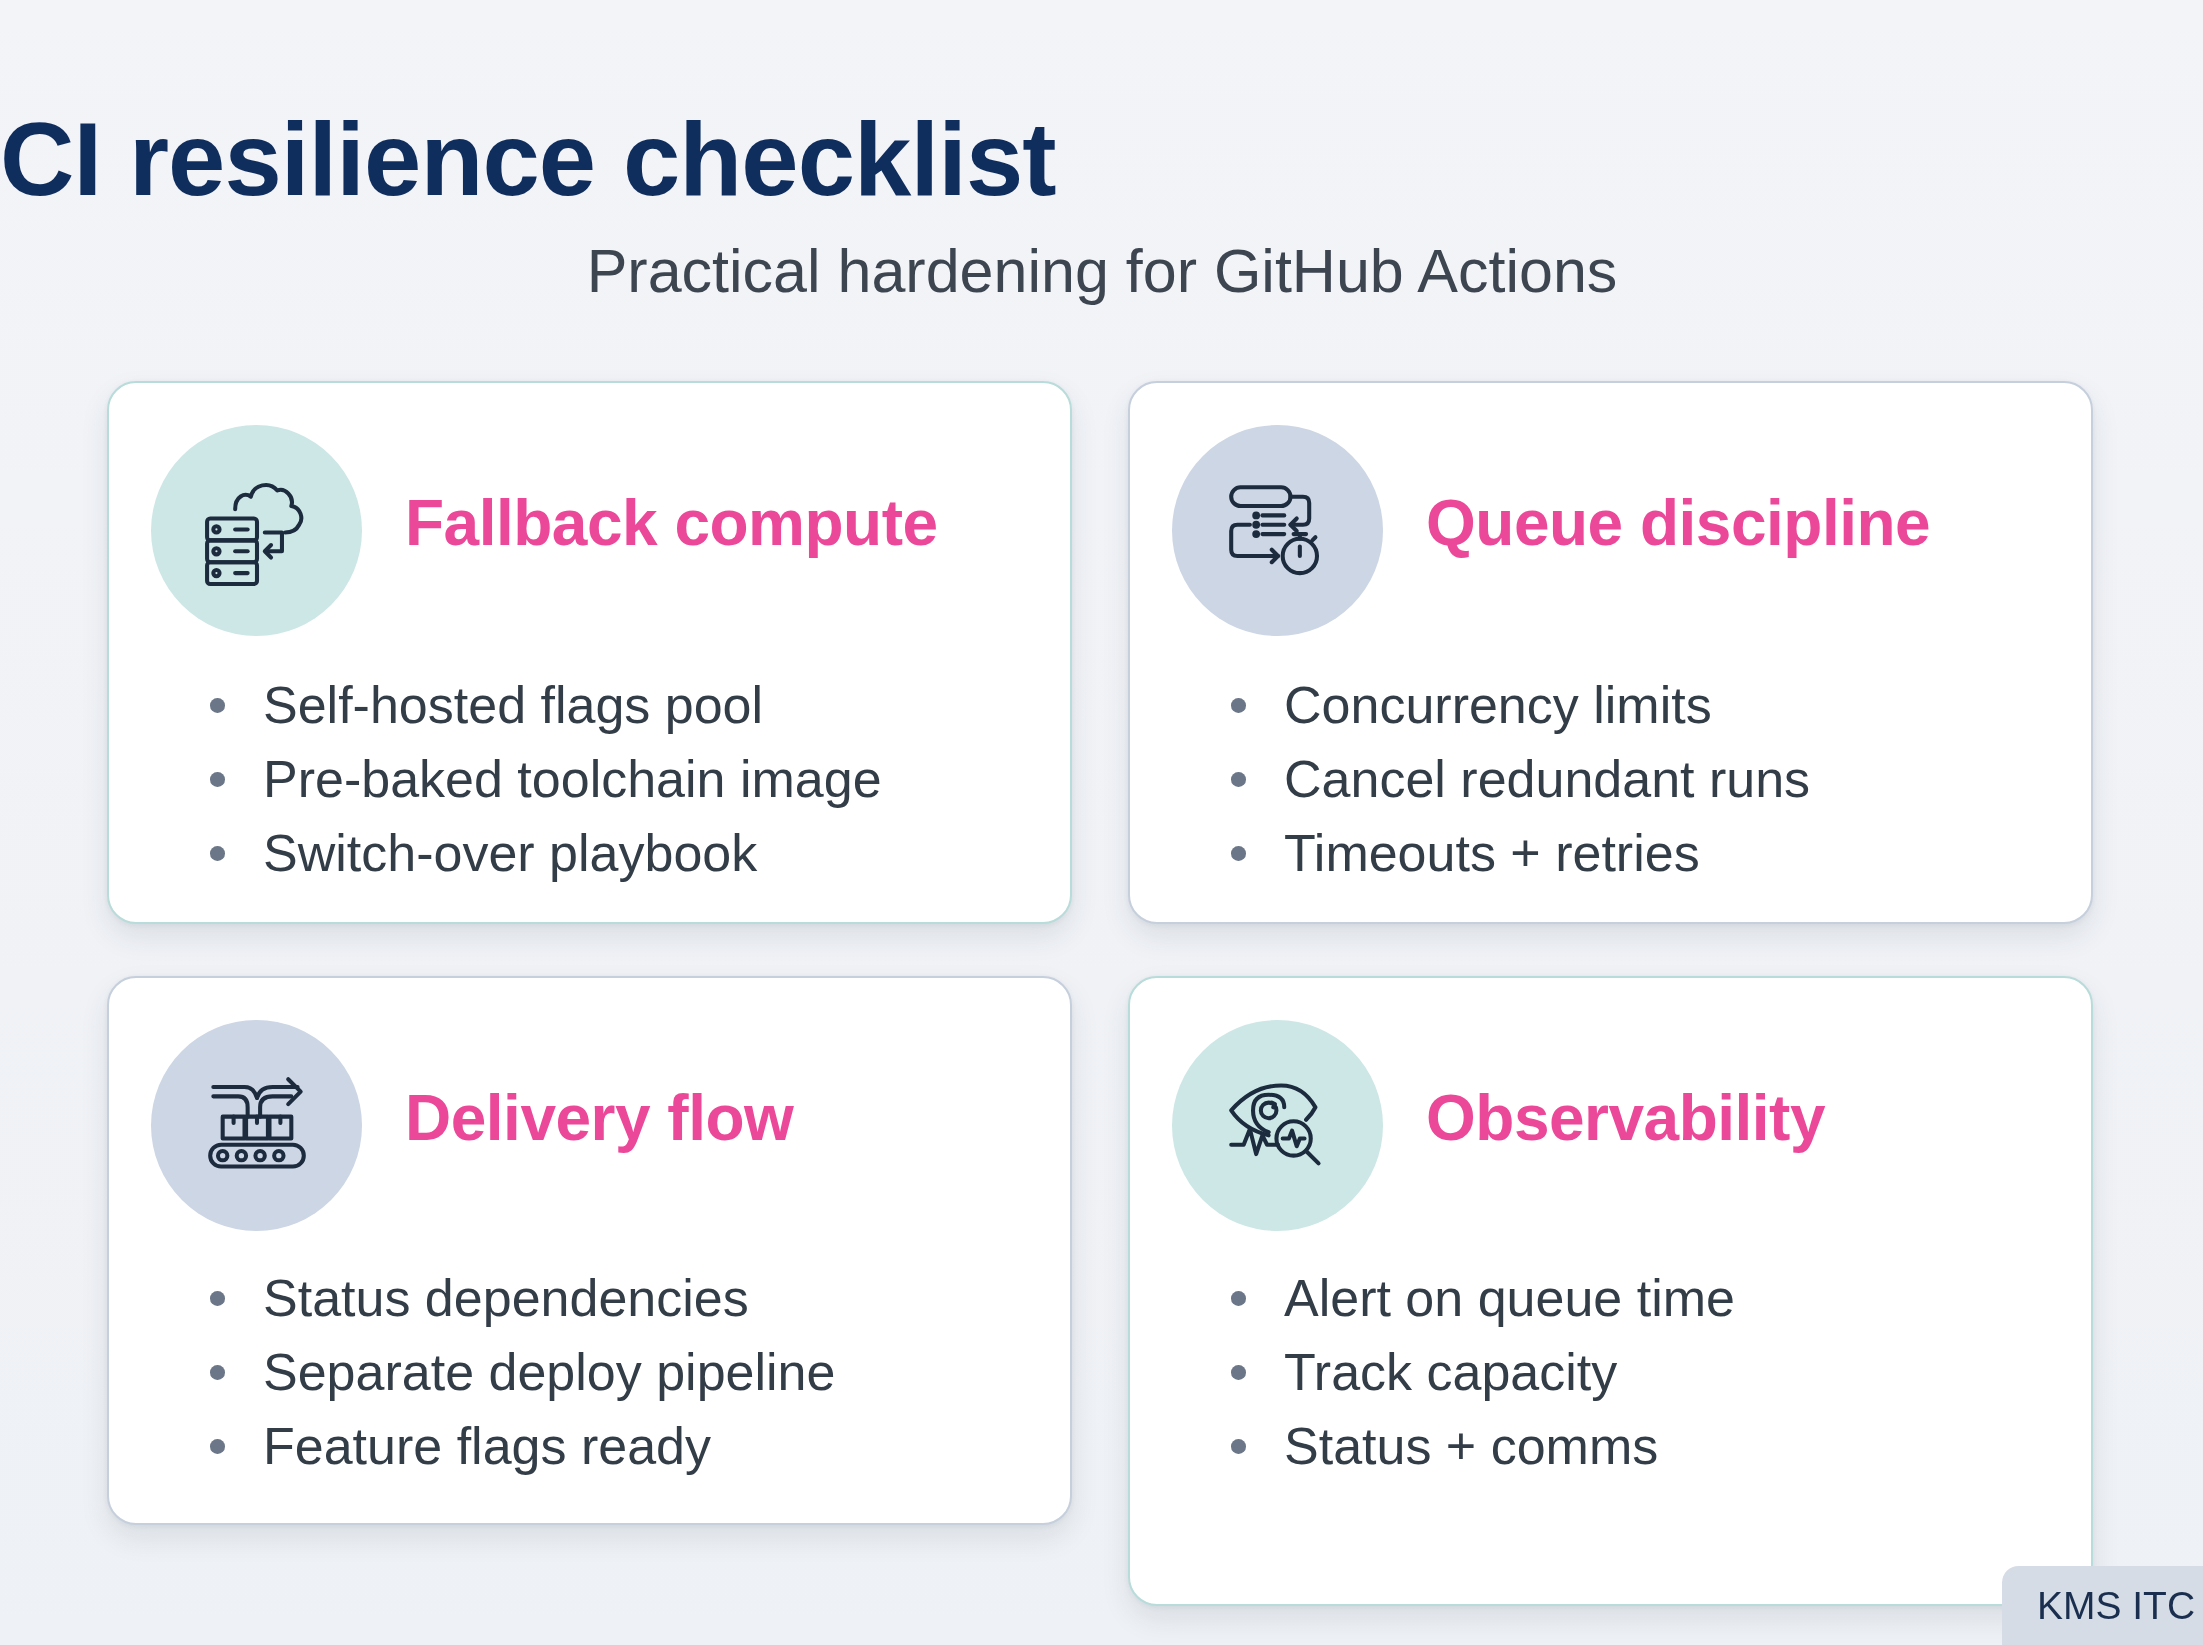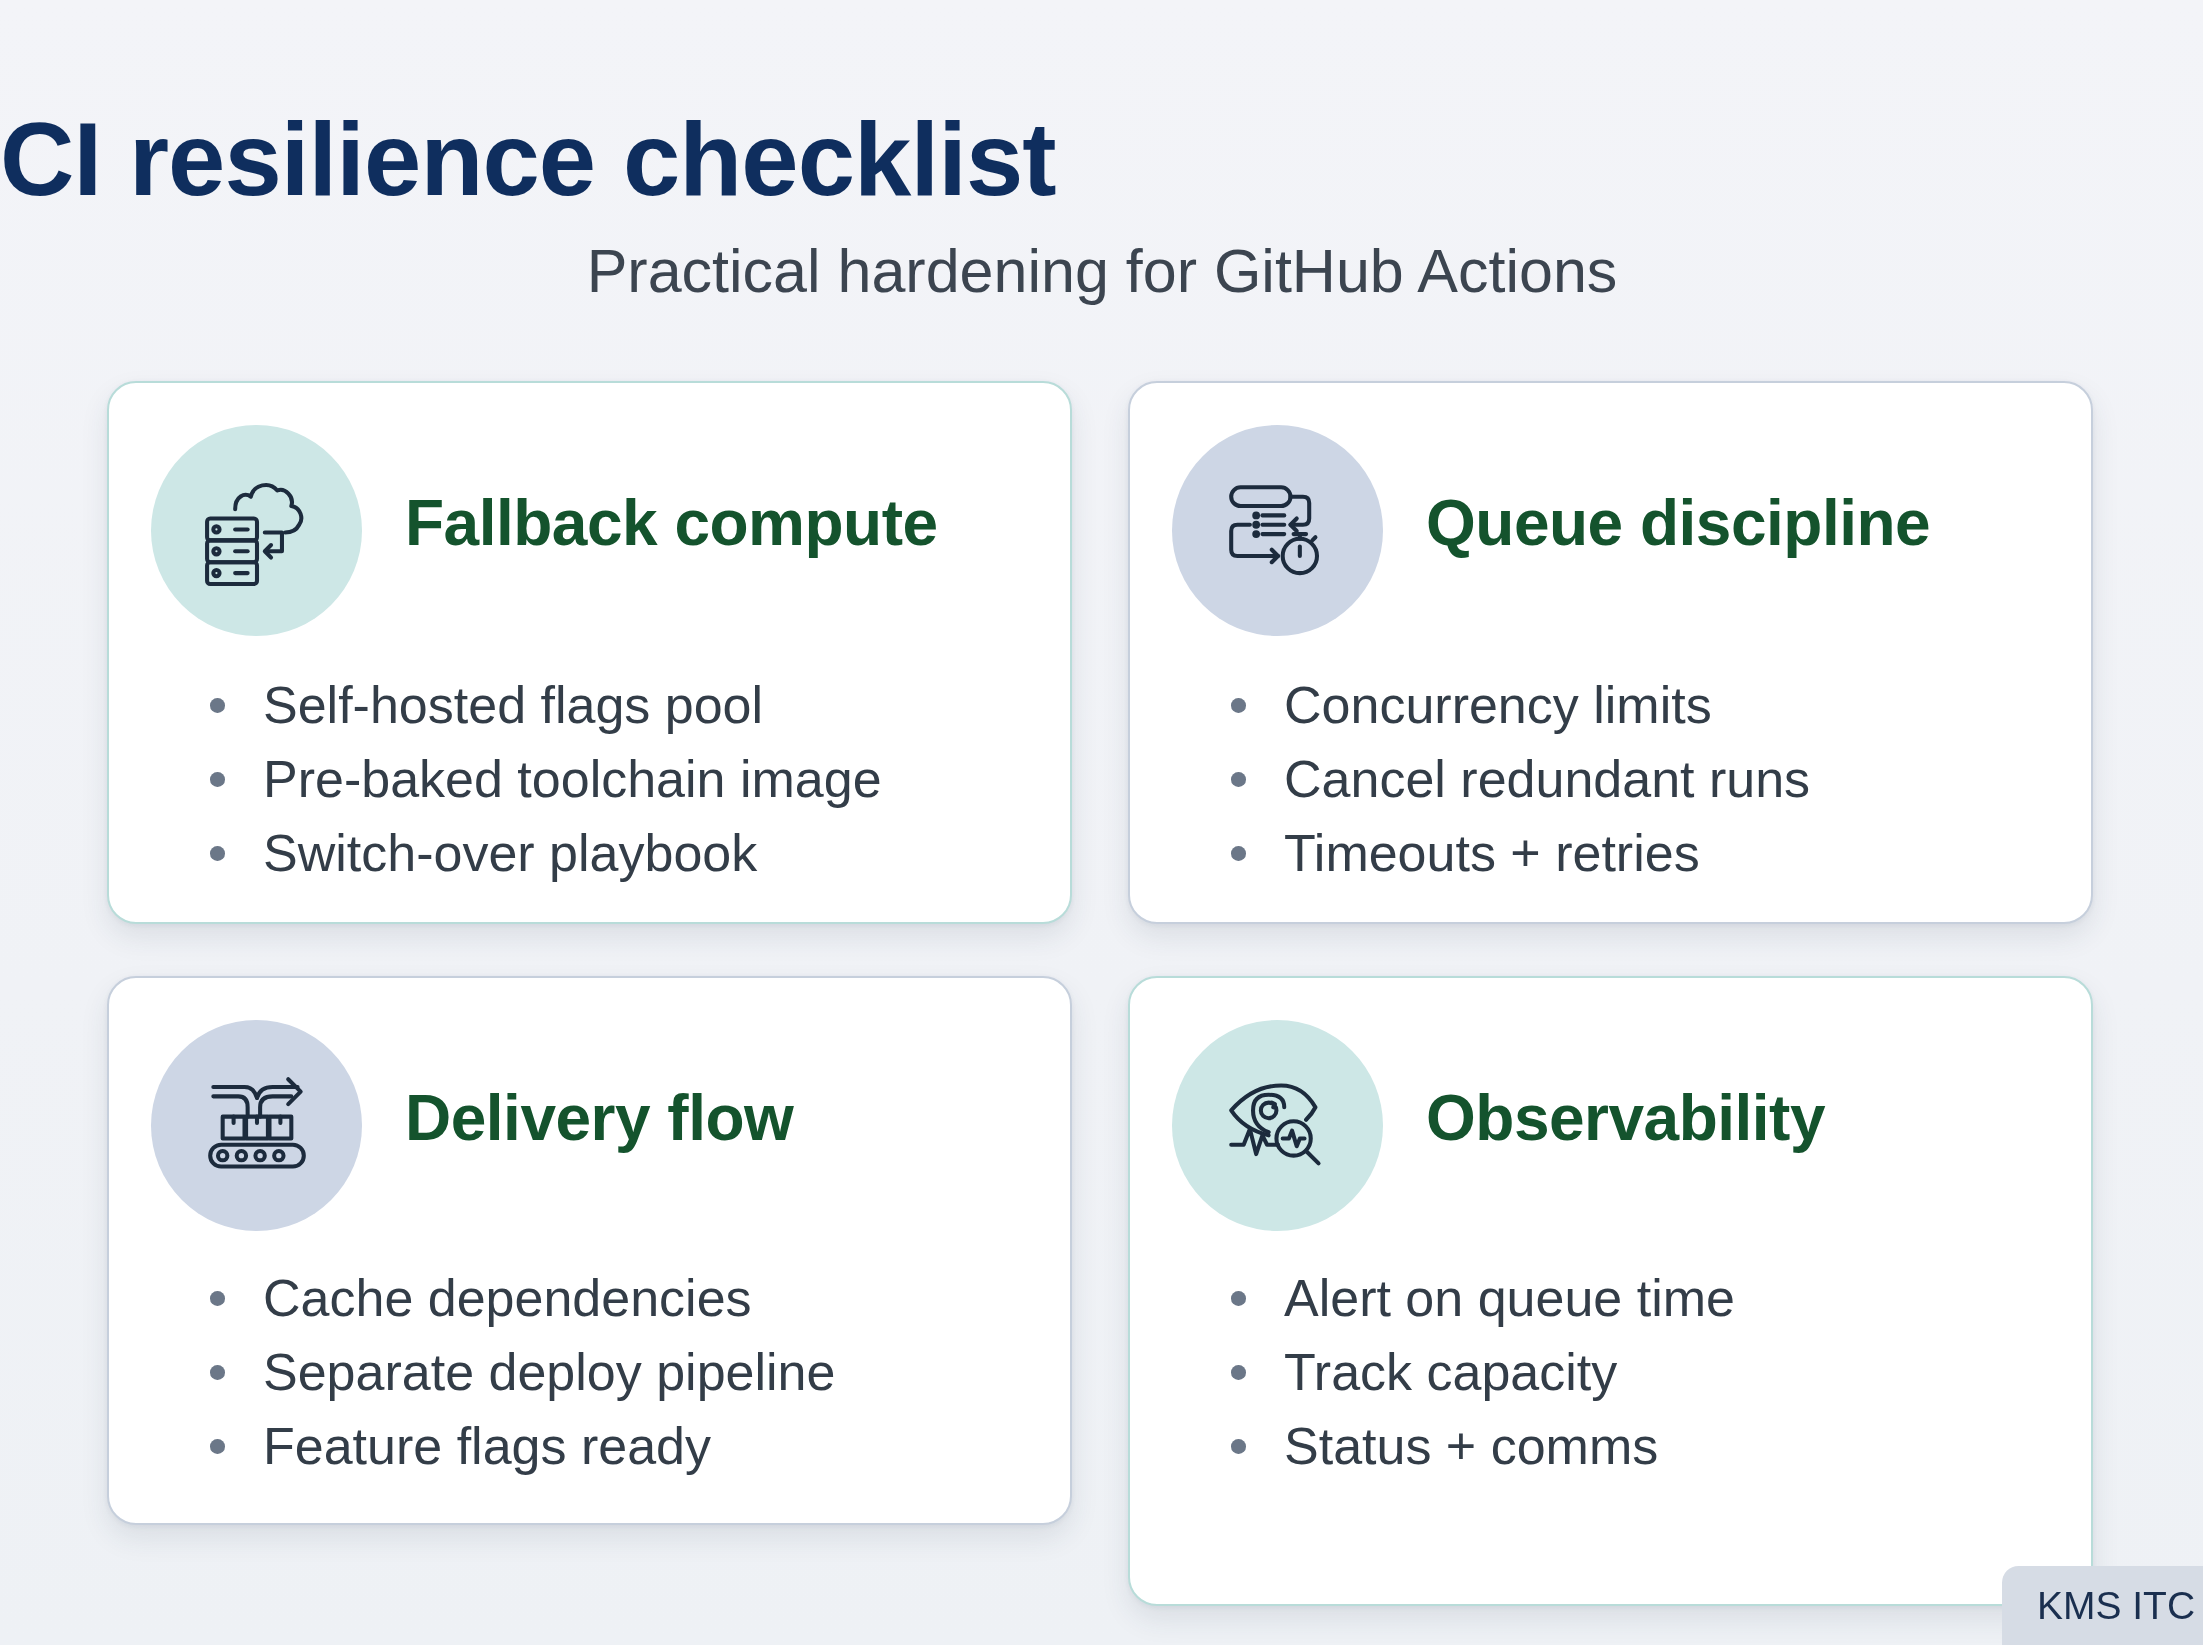--- a/index.html
+++ b/index.html
@@ -25,21 +25,21 @@
   .card.blue { border-color:#c6cfdc; }
   .icon-circle {
     position:absolute; left:42px; top:42px; width:211px; height:211px; border-radius:50%;
     display:flex; align-items:center; justify-content:center;
   }
   .icon-circle.teal { background:#cde7e6; }
   .icon-circle.blue { background:#cdd6e5; }
   .icon-circle svg { width:156px; height:156px; }
   .card-heading {
     position:absolute; left:296px; top:108px; font-size:64px; font-weight:700;
-    color:#14532d; line-height:1; letter-spacing:-0.5px;
+    color:#ec4899; line-height:1; letter-spacing:-0.5px;
   }
   .bullets { position:absolute; left:101px; list-style:none; margin:0; padding:0; }
   .bullets.row1 { top:285px; }
   .bullets.row2 { top:283px; }
   .bullets li {
     position:relative; padding-left:53px; height:74px; line-height:74px;
     font-size:52px; color:#333d48; white-space:nowrap;
   }
   .bullets li .dot {
     position:absolute; left:0; top:30px; width:14.7px; height:14.7px; border-radius:50%; background:#6b7788;
@@ -127,21 +127,21 @@
       <line x1="65" y1="44" x2="65" y2="48"></line>
       <rect x="20" y="62" width="60" height="14" rx="7"></rect>
       <circle cx="28" cy="69" r="3"></circle>
         <circle cx="40" cy="69" r="3"></circle>
       <circle cx="52" cy="69" r="3"></circle>
         <circle cx="64" cy="69" r="3"></circle>
     </svg>
   </div>
   <div class="card-heading">Delivery flow</div>
   <ul class="bullets row2">
-    <li><span class="dot"></span><span>Cache dependencies</span></li>
+    <li><span class="dot"></span><span>Status dependencies</span></li>
     <li><span class="dot"></span><span>Separate deploy pipeline</span></li>
     <li><span class="dot"></span><span>Feature flags ready</span></li>
   </ul>
 </div>
 
 <div class="card teal" style="left:1128px; top:976px; height:630px;">
   <div class="icon-circle teal">
     <svg viewBox="0 0 100 100" fill="none" stroke="#1c2b3d" stroke-width="2.6" stroke-linecap="round" stroke-linejoin="round">
       <path d="M44 56 Q28 52 20 40 Q34 24 52 24 Q66 24 74 38 Q72 42 68 46"></path>
       <path d="M44 54 Q34 50 34 40 Q34 30 44 30 Q54 30 54 38"></path>

